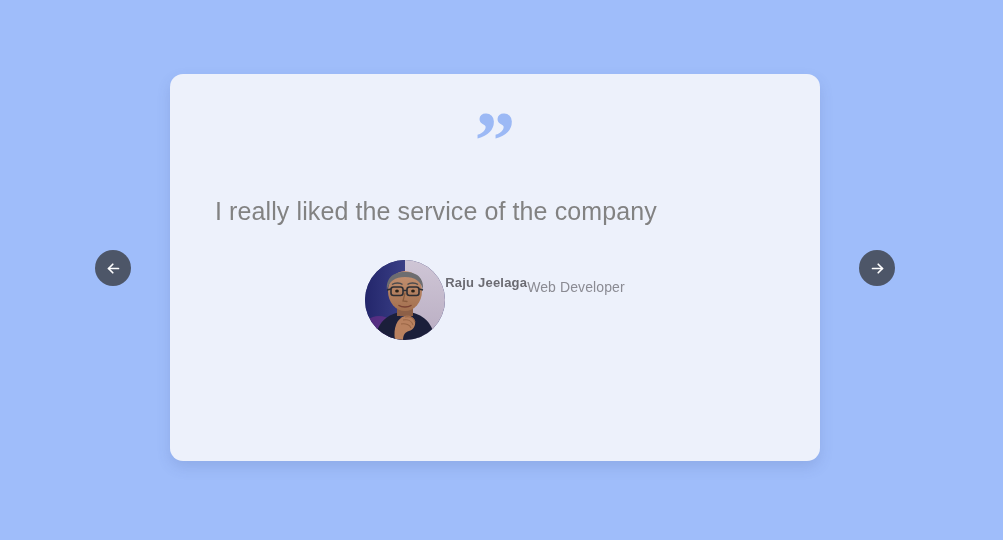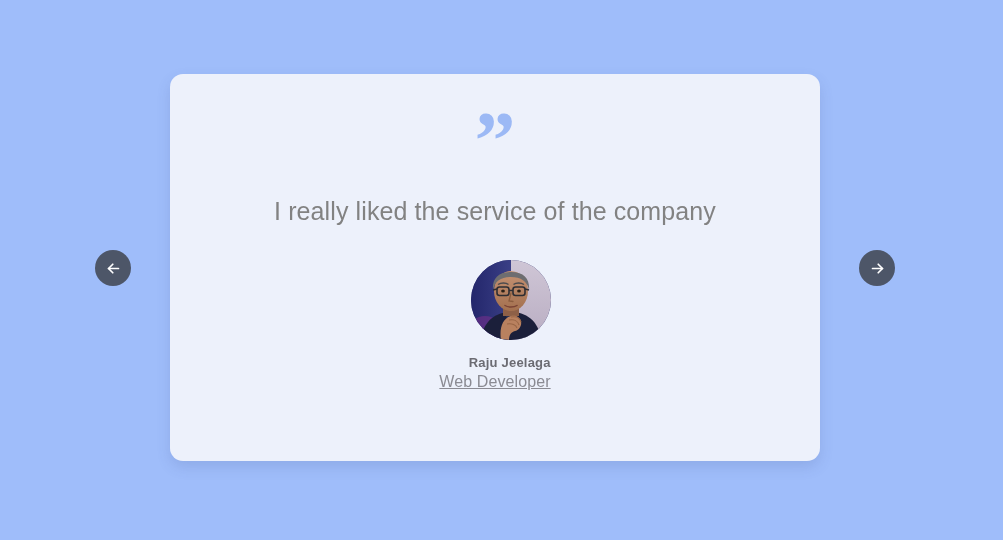--- a/index.html
+++ b/index.html
@@ -47,37 +47,37 @@
     color: #9cb9f5;
     height: 62px;
     display: block;
     user-select: none;
   }
 
   
   .quote-text {
     margin-top: 32px;
     width: 560px;
-    text-align: center;
+    text-align: left;
     font-size: 25px;
     line-height: 35px;
     color: #828282;
     font-weight: 400;
     letter-spacing: 0.1px;
   }
   .quote-line {
     display: block;
   }
 
   
   .author {
     margin-top: 31px;
     display: flex;
-    flex-direction: column;
-    align-items: flex-end;
+    flex-direction: row;
+    align-items: flex-start;
   }
 
   .avatar {
     width: 80px;
     height: 80px;
     border-radius: 50%;
     overflow: hidden;
     position: relative;
     background: #2b2f6b;
   }
@@ -89,26 +89,25 @@
 
   .author-name {
     margin-top: 15px;
     font-size: 13px;
     font-weight: 700;
     color: #6b6b72;
     letter-spacing: 0.2px;
   }
 
   .author-role {
-    margin-top: 3px;
-    font-size: 16px;
+    margin-top: 19px;
+    font-size: 14px;
     font-weight: 400;
     color: #8b8b93;
     letter-spacing: 0.1px;
-    text-decoration: underline;
   }
 
   
   .nav-btn {
     position: absolute;
     top: 250px;
     width: 36px;
     height: 36px;
     border-radius: 50%;
     background: #4d5668;

